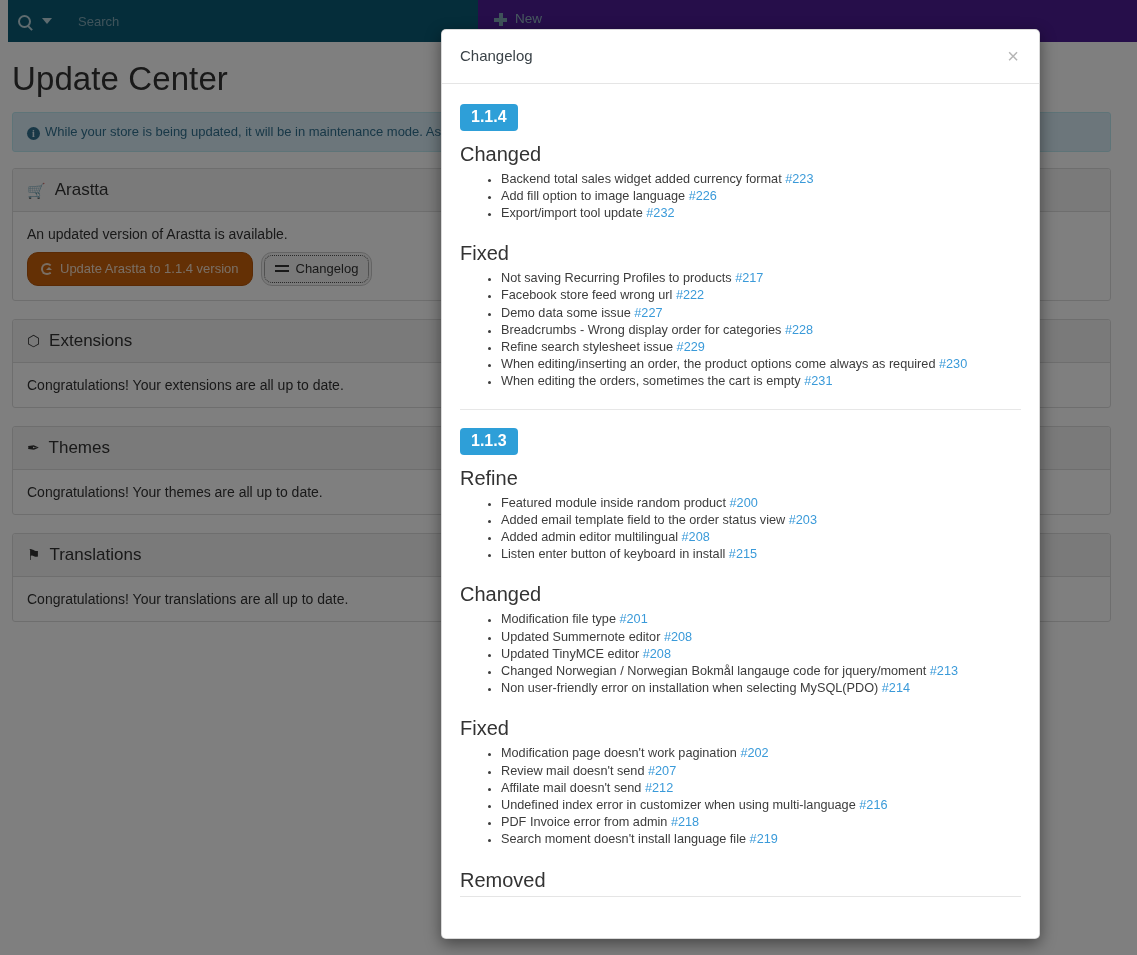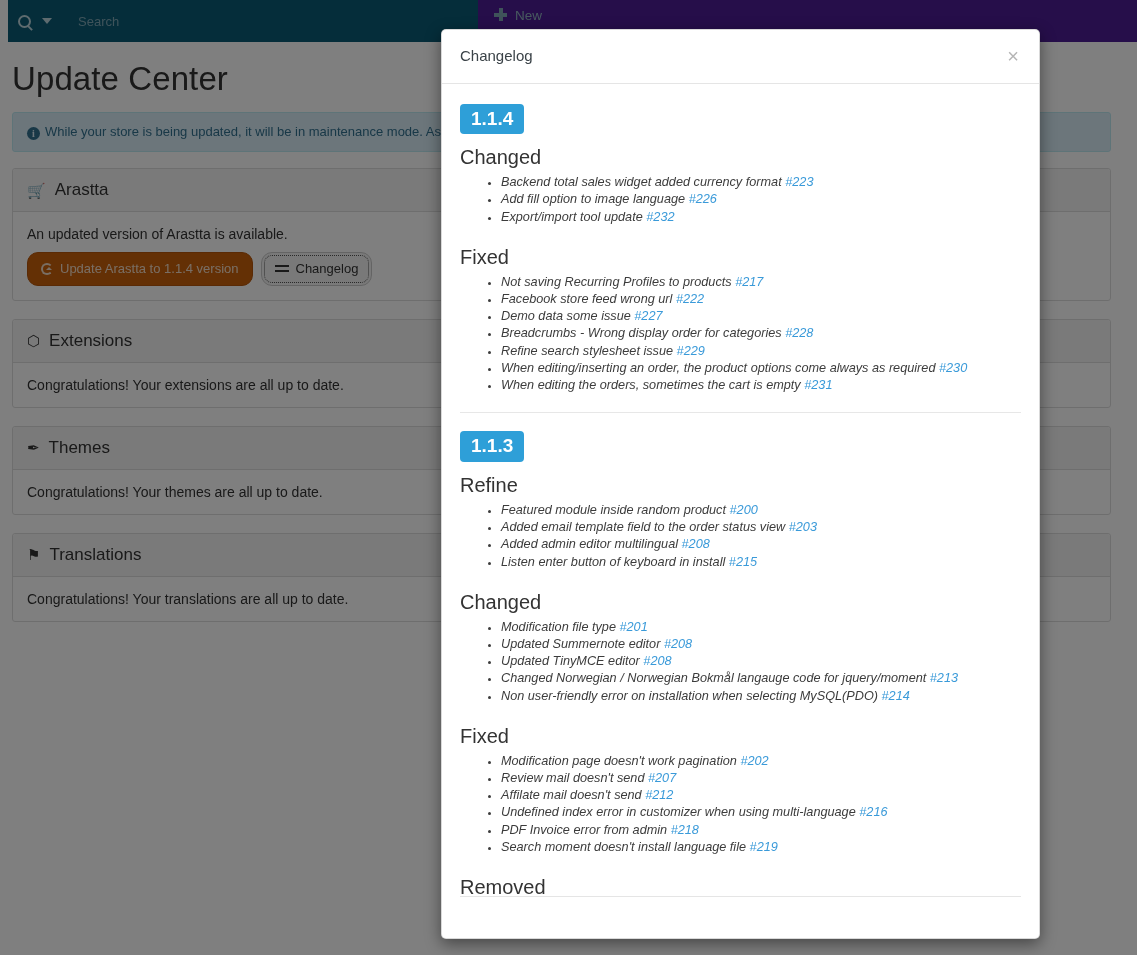--- a/index.html
+++ b/index.html
@@ -65,23 +65,23 @@
   .search-placeholder {
     color: #7fa7b5;
     font-size: 13px;
     margin-left: 26px;
   }
   .topbar-new {
     position: absolute;
     left: 470px; top: 0;
     height: 42px;
     display: flex;
-    align-items: flex-start;
+    align-items: flex-end;
     gap: 8px;
-    padding: 8px 16px;
+    padding: 16px 16px;
     color: #8fb3bf;
     font-size: 13.5px;
   }
   .plus-icon {
     position: relative;
     width: 13px; height: 13px;
     display: inline-block;
   }
   .plus-icon::before, .plus-icon::after {
     content: "";
@@ -268,21 +268,21 @@
   }
   .modal-body {
     flex: 1 1 auto;
     padding: 20px 18px 0 18px;
     overflow: hidden;
   }
   .version-badge {
     display: inline-block;
     background: #2e9fd8;
     color: #ffffff;
-    font-size: 19px;
+    font-size: 16px;
     font-weight: bold;
     padding: 3px 11px 4px 11px;
     border-radius: 4px;
     line-height: 1.25;
     margin-bottom: 2px;
   }
   .sec-title {
     font-size: 20px;
     font-weight: normal;
     color: #333333;
@@ -292,21 +292,20 @@
   ul.cl-list {
     margin: 0 0 18px 0;
     padding-left: 41px;
     list-style: disc;
   }
   ul.cl-list li {
     font-size: 12.7px;
     color: #3c3c3c;
     line-height: 17.2px;
     margin: 0;
-    font-style: italic;
   }
   ul.cl-list li::marker { color: #3c3c3c; font-size: 11px; }
   ul.cl-list a {
     color: #3a9ad9;
     text-decoration: none;
   }
   .release-sep {
     height: 1px;
     background: #e7e7e7;
     margin: 6px 0 18px 0;

